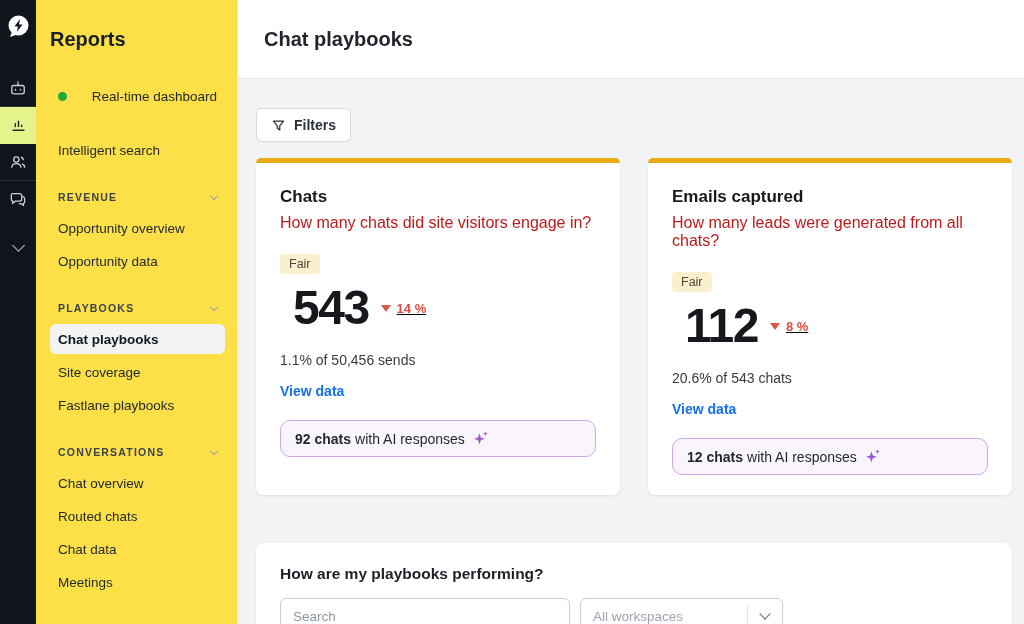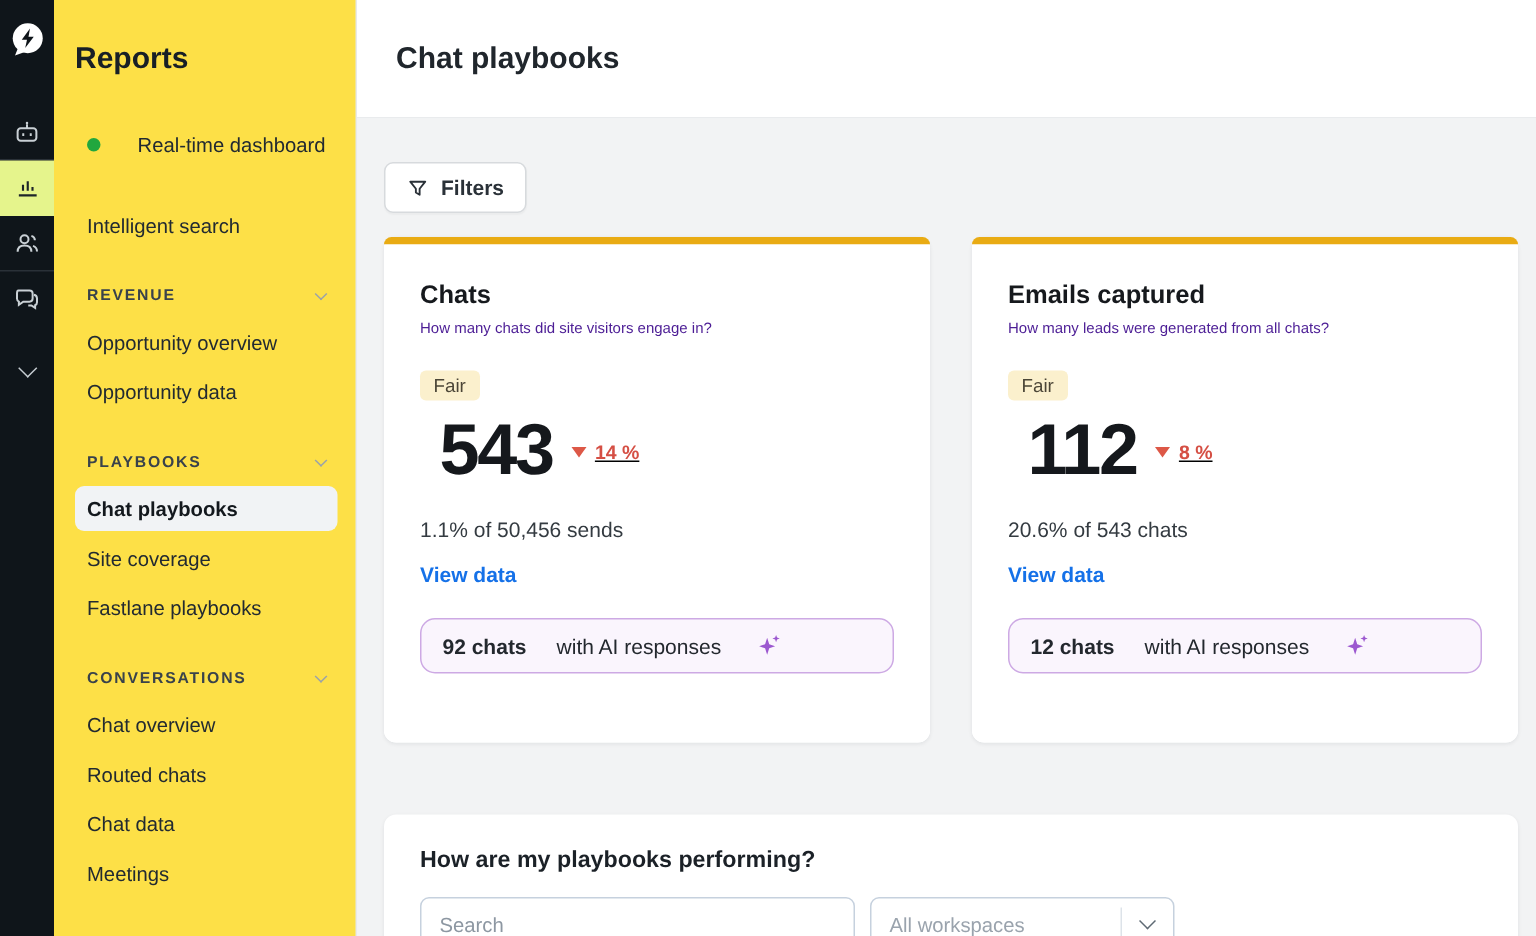--- a/index.html
+++ b/index.html
@@ -38,33 +38,33 @@
 
   .filters-btn { margin:29px 0 0 18px; display:inline-flex; align-items:center; gap:8px;
     background:#ffffff; border:1px solid #d7dadd; border-radius:6px; height:31px; padding:16px 14px;
     font-size:14px; font-weight:700; color:#2a3138; box-shadow:0 1px 1px rgba(0,0,0,.03); cursor:pointer; }
 
   .cards { display:flex; gap:28px; margin:16px 12px 0 18px; }
   .card { width:364px; border-radius:8px; box-shadow:0 1px 3px rgba(16,24,40,.08); background:#fff; }
   .card-topbar { height:5px; background:#e9ab13; border-radius:8px 8px 0 0; }
   .card-body { padding:24px 24px 20px 24px; height:332px; border-radius:0 0 8px 8px; background:#fff; }
   .card-title { font-size:17px; font-weight:700; color:#16191d; margin-bottom:7px; }
-  .card-sub { font-size:10px; color:#4c1d95; margin-bottom:22px; }
+  .card-sub { font-size:16px; color:#b91c1c; margin-bottom:22px; }
   .badge-fair { display:inline-block; background:#fbf0cd; color:#4c4637; font-size:12.5px; font-weight:400;
     padding:3px 9px; border-radius:4px; margin-bottom:10px; }
   .metric-row { display:flex; align-items:center; gap:12px; margin-bottom:20px; }
   .metric-value { font-size:48px; font-weight:800; letter-spacing:-1.5px; color:#15181c; line-height:1;margin-left:13px; }
   .delta { display:flex; align-items:center; gap:6px;text-decoration:underline; }
   .tri-down { width:0; height:0; border-left:5.5px solid transparent; border-right:5.5px solid transparent;
     border-top:7px solid #dd5847; }
   .delta-pct { font-size:13px; font-weight:600; color:#d54f44; }
   .stat-line { font-size:14px; color:#343b41; margin-bottom:14px; }
   .view-link { font-size:14px; font-weight:700; color:#1571e8; margin-bottom:21px; display:inline-block; cursor:pointer; }
   .ai-pill { display:flex; align-items:center; border:1px solid #cda9e4; background:#faf5fd; border-radius:10px;
-    height:37px; padding:0 14px; font-size:14px; color:#23282e; gap:16px; }
+    height:37px; padding:0 14px; font-size:14px; color:#23282e; gap:0; }
   .ai-pill b { font-weight:700; margin-right:4px; }
   .ai-pill .sparkle { margin-left:7px; display:flex; }
 
   .perf-card { margin:48px 12px 0 18px; width:756px; height:120px; background:#fff; border-radius:8px 8px 0 0;
     box-shadow:0 1px 3px rgba(16,24,40,.08); padding:22px 24px 0 24px; }
   .perf-heading { font-size:15.5px; font-weight:700; color:#1b2127; margin-bottom:15px; }
   .perf-controls { display:flex; gap:10px; }
   .search-input { width:290px; height:36px; border:1px solid #c6d1de; border-radius:6px; padding:0 12px;
     font-size:13.5px; color:#2a3138; background:#fff; outline:none;
     font-family:"Liberation Sans","DejaVu Sans",sans-serif; }

